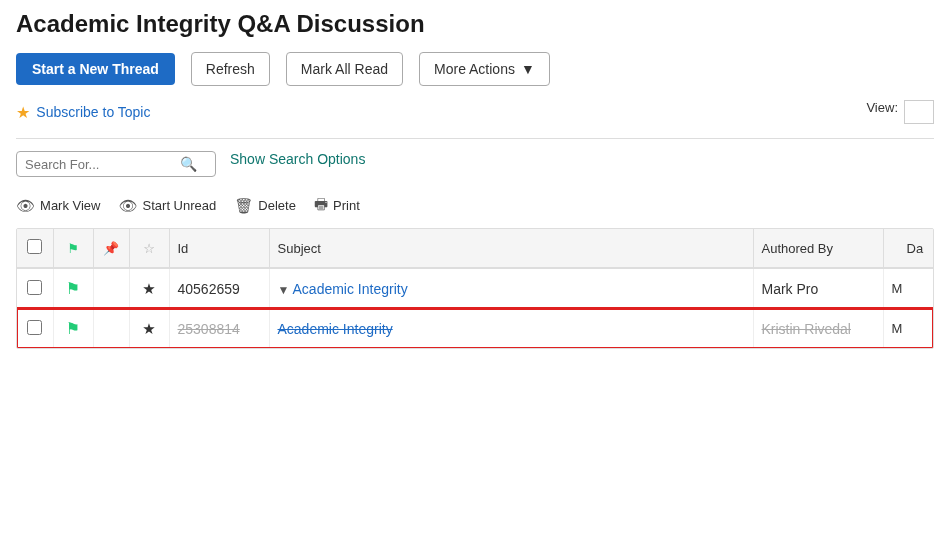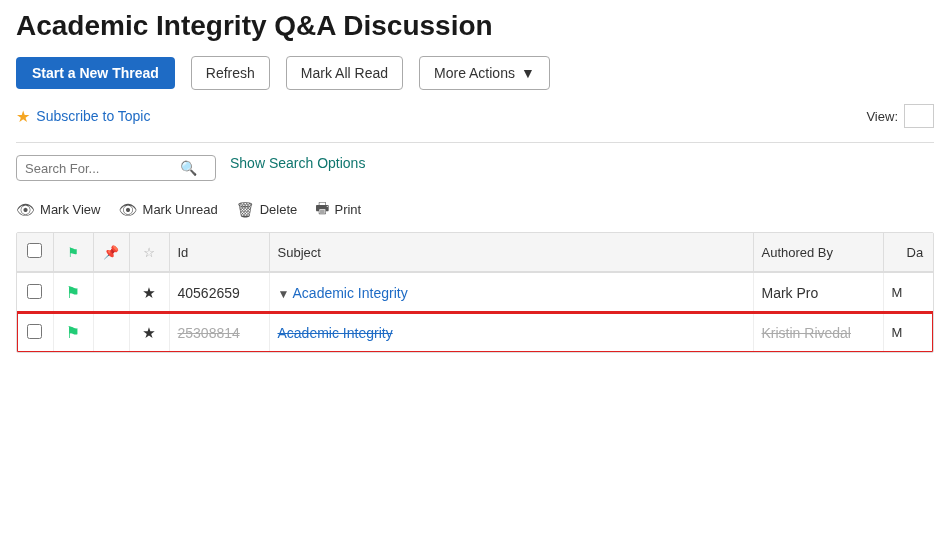--- a/index.html
+++ b/index.html
@@ -10,21 +10,21 @@
       font-size: 14px;
       width: 950px;
       overflow-x: hidden;
     }
 
     .page-container {
       padding: 10px 16px 16px 16px;
     }
 
     .page-title {
-      font-size: 28px;
+      font-size: 24px;
       font-weight: bold;
       color: #1a1a1a;
       margin-bottom: 14px;
     }
 
     .toolbar {
       display: flex;
       align-items: center;
       gap: 16px;
       margin-bottom: 14px;
@@ -75,21 +75,20 @@
     .subscribe-link .star-icon {
       color: #f5a623;
       font-size: 16px;
     }
 
     .view-label {
       margin-left: auto;
       font-size: 13px;
       color: #333;
       display: flex;
-      align-items: center;
       gap: 6px;
     }
 
     .view-box {
       border: 1px solid #ccc;
       width: 30px;
       height: 24px;
       display: inline-block;
     }
 
@@ -303,21 +302,21 @@
     <a class="search-options-link">Show Search Options</a>
   </div>
 
   <div class="actions-row">
     <div class="action-item">
       <span class="action-icon">👁</span>
       <span>Mark View</span>
     </div>
     <div class="action-item">
       <span class="action-icon">👁</span>
-      <span>Mark Unread</span>
+      <span>Start Unread</span>
     </div>
     <div class="action-item">
       <span class="action-icon">🗑</span>
       <span>Delete</span>
     </div>
     <div class="action-item">
       <span class="action-icon">🖶</span>
       <span>Print</span>
     </div>
   </div>

